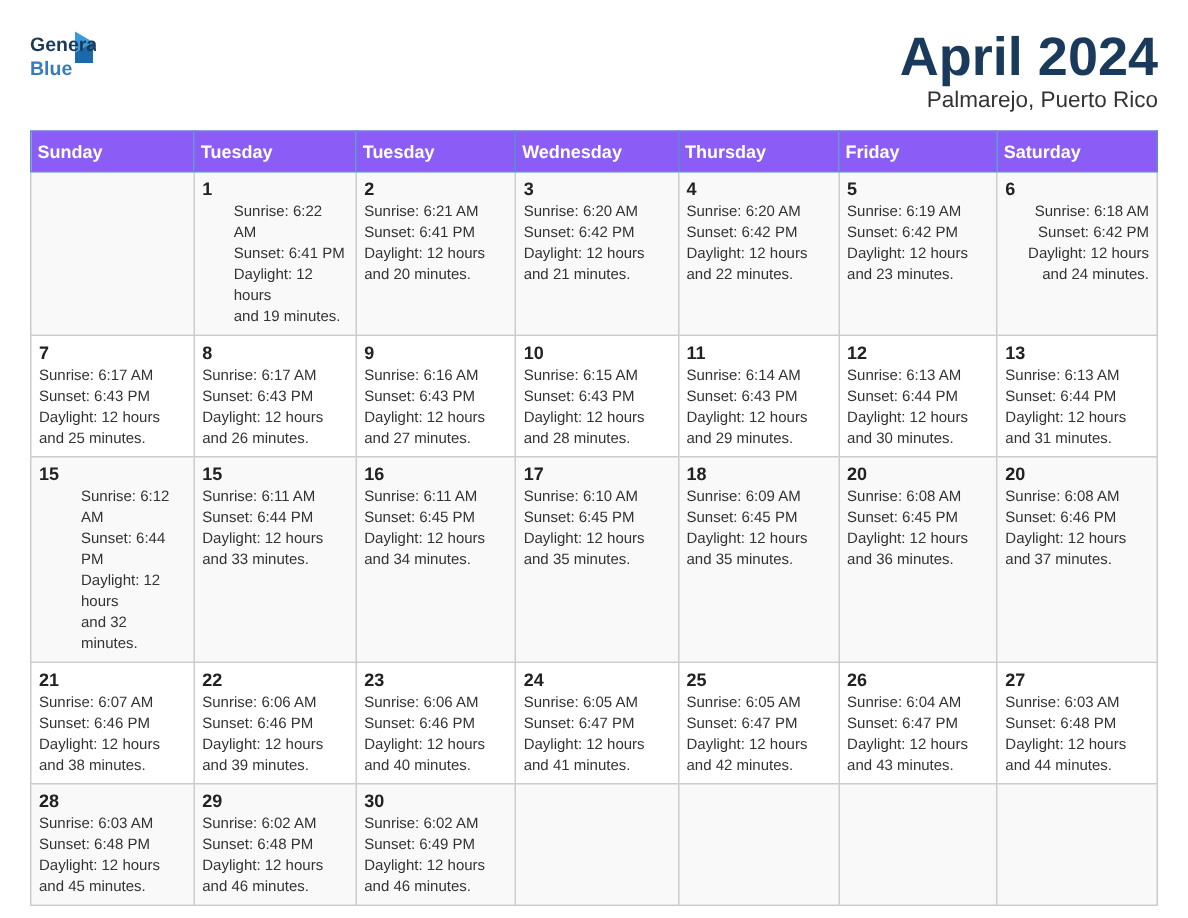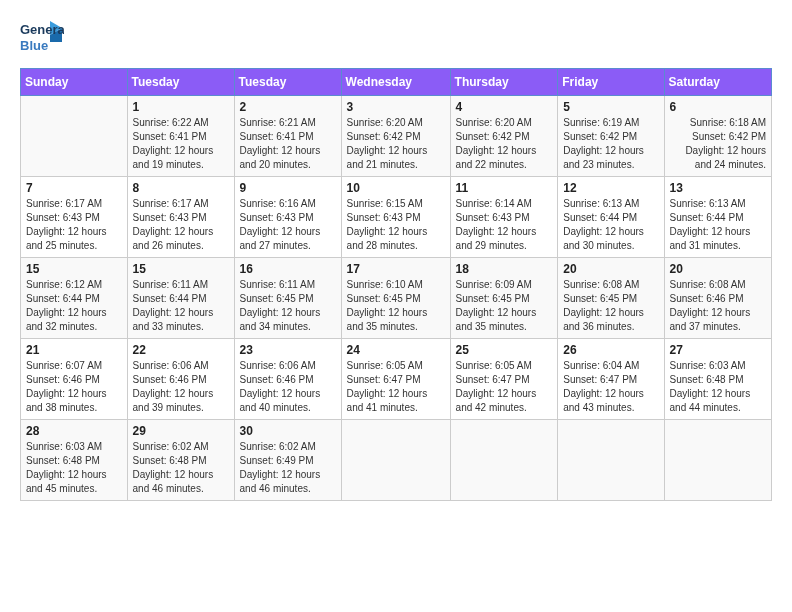--- a/index.html
+++ b/index.html
@@ -83,40 +83,44 @@
 <div class="page">
   <div class="header">
     <div class="logo">
         <svg width="44" height="38" viewBox="0 0 44 38">
           <polygon points="30,3 42,10 30,17" fill="#3a9bdc"></polygon>
           <polygon points="30,17 42,10 42,24 30,24" fill="#1a6aab"></polygon>
           <text x="0" y="16" font-size="13" font-weight="bold" fill="#1a3a5c" font-family="Arial">General</text>
           <text x="0" y="32" font-size="13" font-weight="bold" fill="#3a7abf" font-family="Arial">Blue</text>
         </svg>
       </div>
+    <div class="title-block">
+      <div class="month-title">April 2024</div>
+      <div class="location">Palmarejo, Puerto Rico</div>
+    </div>
   </div>
 
   <table>
     <thead>
       <tr>
         <th>Sunday</th>
         <th>Tuesday</th>
         <th>Tuesday</th>
         <th>Wednesday</th>
         <th>Thursday</th>
         <th>Friday</th>
         <th>Saturday</th>
       </tr>
     </thead>
     <tbody id="calendar-body">
     <tr>
           <td class="empty-cell"></td>
           <td>
             <span class="day-num">1</span>
-            <div class="day-detail" style="white-space: pre-line;">Sunrise: 6:22 AM
+            <div class="day-detail" style="white-space: pre-line; margin-left: 21px;">Sunrise: 6:22 AM
 Sunset: 6:41 PM
 Daylight: 12 hours
 and 19 minutes.</div>
           </td>
           <td>
             <span class="day-num">2</span>
             <div class="day-detail" style="white-space: pre-line;">Sunrise: 6:21 AM
 Sunset: 6:41 PM
 Daylight: 12 hours
 and 20 minutes.</div>
@@ -197,21 +201,21 @@
             <span class="day-num">13</span>
             <div class="day-detail" style="white-space: pre-line;">Sunrise: 6:13 AM
 Sunset: 6:44 PM
 Daylight: 12 hours
 and 31 minutes.</div>
           </td>
         </tr>
         <tr>
           <td>
             <span class="day-num">15</span>
-            <div class="day-detail" style="white-space: pre-line;">Sunrise: 6:12 AM
+            <div class="day-detail" style="white-space: pre-line; margin-left: 28px;">Sunrise: 6:12 AM
 Sunset: 6:44 PM
 Daylight: 12 hours
 and 32 minutes.</div>
           </td>
           <td>
             <span class="day-num">15</span>
             <div class="day-detail" style="white-space: pre-line;">Sunrise: 6:11 AM
 Sunset: 6:44 PM
 Daylight: 12 hours
 and 33 minutes.</div>

